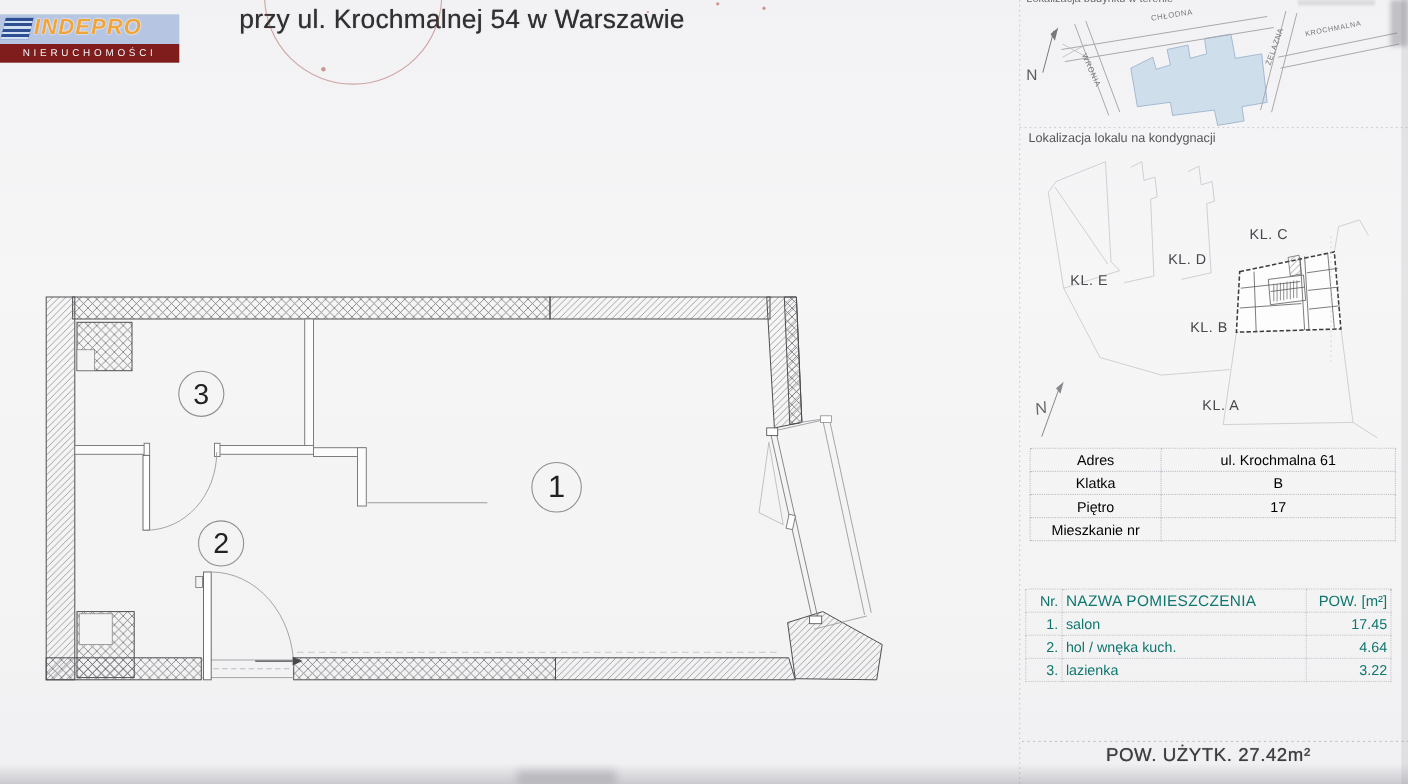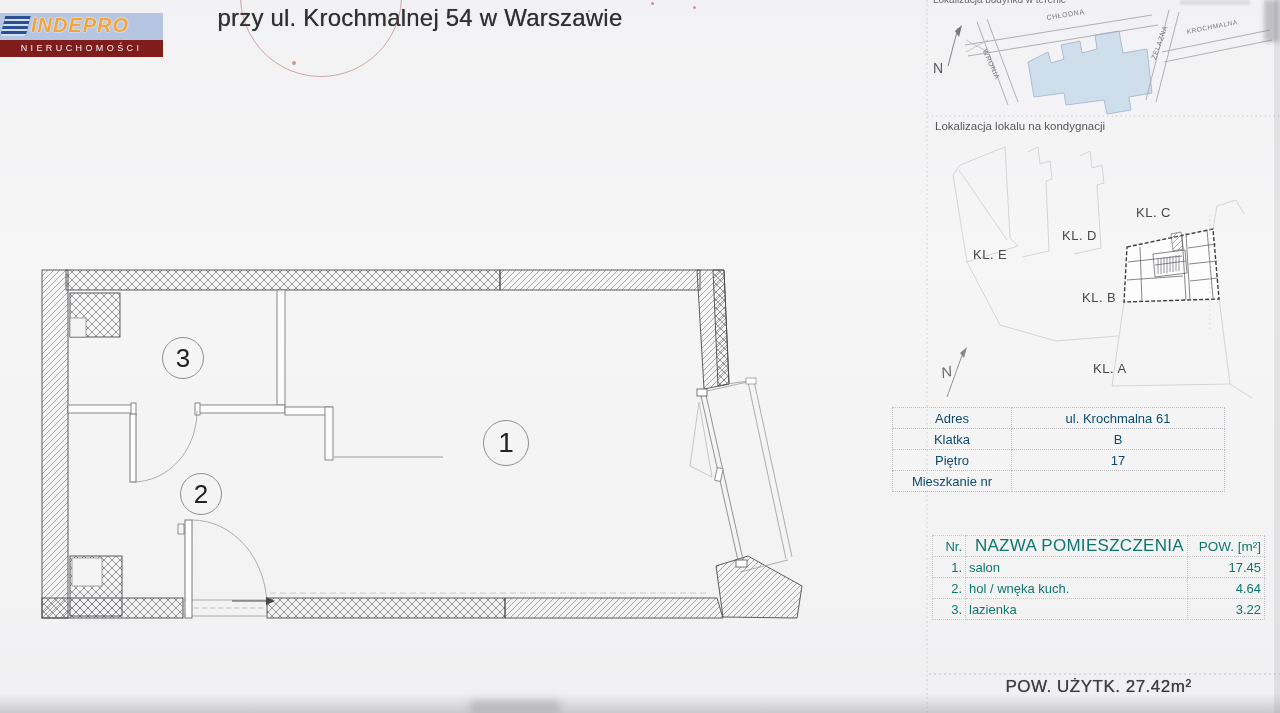--- a/index.html
+++ b/index.html
@@ -30,30 +30,30 @@
   
   .maplabel{font-size:10px;color:#6a6a6e;z-index:2;white-space:nowrap;}
   .street{font-size:7px;letter-spacing:0.6px;color:#77777c;transform-origin:0 0;
      white-space:nowrap;z-index:2;}
   .kl{font-size:13px;color:#48484c;letter-spacing:0.5px;z-index:2;white-space:nowrap;}
   .north{font-size:14px;color:#5a5a5e;z-index:2;}
   .north-italic{font-size:15px;font-style:italic;color:#6a6a6e;transform:rotate(-14deg);z-index:2;}
   .section-label{font-size:11.5px;color:#56565a;z-index:2;white-space:nowrap;}
   
   table{border-collapse:collapse;}
-  .info-table{left:892px;top:407px;width:333px;font-size:13px;color:#0c4a6e;z-index:2;}
+  .info-table{left:936px;top:407px;width:333px;font-size:13px;color:#000000;z-index:2;}
   .info-table td{border:1px dotted #bdbdc4;height:20px;padding:0;text-align:center;}
   .info-table td.lbl{width:118px;}
   .rooms-table{left:932px;top:535px;width:333px;font-size:13px;color:#0f766e;z-index:2;}
   .rooms-table td,.rooms-table th{border:1px dotted #c6c6cc;height:20px;padding:0 3px;
       font-weight:normal;white-space:nowrap;}
   .rooms-table .nr{width:26px;text-align:right;}
   .rooms-table .nm{text-align:left;}
   .rooms-table .ar{width:70px;text-align:right;margin-top:41px;}
-  .rooms-table th.nm{text-align:right;font-size:17px;letter-spacing:0.3px;}
+  .rooms-table th.nm{text-align:left;font-size:14px;letter-spacing:0.3px;}
   .rooms-table th.ar{text-align:right;font-size:13.5px;}
   .total{left:932px;top:677px;width:333px;text-align:center;font-size:17px;color:#3d3d41;
      letter-spacing:0.5px;z-index:2;}
   
   .marker{border:1.2px solid #8f8f92;border-radius:50%;text-align:center;color:#222;
      z-index:2;background:transparent;}
   
   .noise{z-index:5;pointer-events:none;}
   svg.draw{position:absolute;left:0;top:0;z-index:1;}
 </style>

